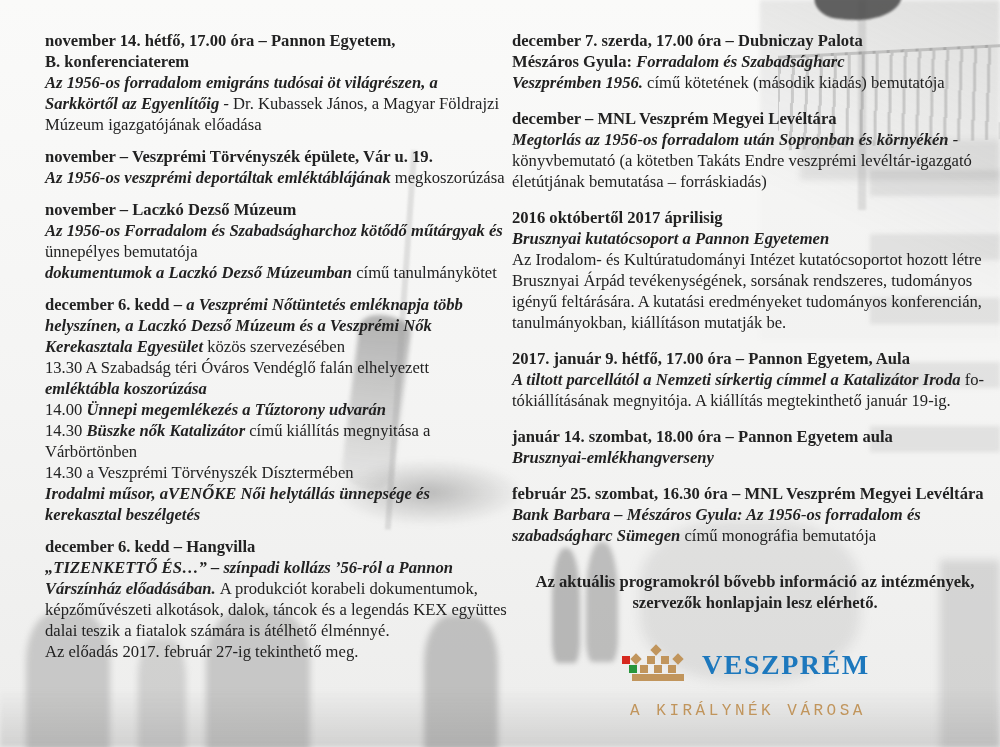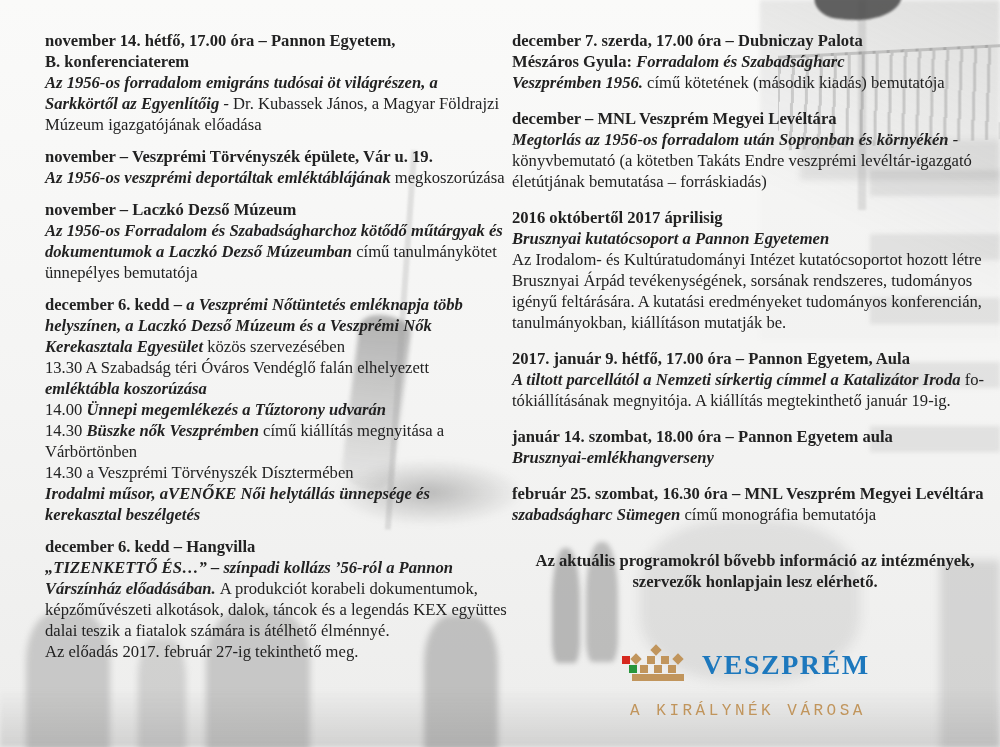--- a/index.html
+++ b/index.html
@@ -82,31 +82,31 @@
         <span class="line"><span class="run-bi">Sarkkörtől az Egyenlítőig - </span><span class="run-r">Dr. Kubassek János, a Magyar Földrajzi</span></span>
         <span class="line"><span class="run-r">Múzeum igazgatójának előadása</span></span>
       </p>
     <p class="section">
         <span class="line"><span class="run-b">november – Veszprémi Törvényszék épülete, Vár u. 19.</span></span>
         <span class="line"><span class="run-bi">Az 1956-os veszprémi deportáltak emléktáblájának </span><span class="run-r">megkoszorúzása</span></span>
       </p>
     <p class="section">
         <span class="line"><span class="run-b">november – Laczkó Dezső Múzeum</span></span>
         <span class="line"><span class="run-bi">Az 1956-os Forradalom és Szabadságharchoz kötődő műtárgyak és</span></span>
+        <span class="line"><span class="run-r">ünnepélyes bemutatója</span></span>
         <span class="line"><span class="run-bi">dokumentumok a Laczkó Dezső Múzeumban </span><span class="run-r">című tanulmánykötet</span></span>
-        <span class="line"><span class="run-r">ünnepélyes bemutatója</span></span>
       </p>
     <p class="section">
         <span class="line"><span class="run-b">december 6. kedd – </span><span class="run-bi">a Veszprémi Nőtüntetés emléknapja több</span></span>
         <span class="line"><span class="run-bi">helyszínen, a Laczkó Dezső Múzeum és a Veszprémi Nők</span></span>
         <span class="line"><span class="run-bi">Kerekasztala Egyesület </span><span class="run-r">közös szervezésében</span></span>
         <span class="line"><span class="run-r">13.30 A Szabadság téri Óváros Vendéglő falán elhelyezett</span></span>
         <span class="line"><span class="run-bi">emléktábla koszorúzása</span></span>
         <span class="line"><span class="run-r">14.00 </span><span class="run-bi">Ünnepi megemlékezés a Tűztorony udvarán</span></span>
-        <span class="line"><span class="run-r">14.30 </span><span class="run-bi">Büszke nők Veszprémben </span><span class="run-r">című kiállítás megnyitása a</span></span>
+        <span class="line"><span class="run-r">14.30 </span><span class="run-bi">Büszke nők Katalizátor </span><span class="run-r">című kiállítás megnyitása a</span></span>
         <span class="line"><span class="run-r">Várbörtönben</span></span>
         <span class="line"><span class="run-r">14.30 a Veszprémi Törvényszék Dísztermében</span></span>
         <span class="line"><span class="run-bi">Irodalmi műsor, aVENŐKE Női helytállás ünnepsége és</span></span>
         <span class="line"><span class="run-bi">kerekasztal beszélgetés</span></span>
       </p>
     <p class="section">
         <span class="line"><span class="run-b">december 6. kedd – Hangvilla</span></span>
         <span class="line"><span class="run-bi">„TIZENKETTŐ ÉS…” – színpadi kollázs ’56-ról a Pannon</span></span>
         <span class="line"><span class="run-bi">Várszínház előadásában. </span><span class="run-r">A produkciót korabeli dokumentumok,</span></span>
         <span class="line"><span class="run-r">képzőművészeti alkotások, dalok, táncok és a legendás KEX együttes</span></span>
@@ -139,20 +139,21 @@
         <span class="line"><span class="run-b">2017. január 9. hétfő, 17.00 óra – Pannon Egyetem, Aula</span></span>
         <span class="line"><span class="run-bi">A tiltott parcellától a Nemzeti sírkertig címmel a Katalizátor Iroda </span><span class="run-r">fo-</span></span>
         <span class="line"><span class="run-r">tókiállításának megnyitója. A kiállítás megtekinthető január 19-ig.</span></span>
       </p>
     <p class="section">
         <span class="line"><span class="run-b">január 14. szombat, 18.00 óra – Pannon Egyetem aula</span></span>
         <span class="line"><span class="run-bi">Brusznyai-emlékhangverseny</span></span>
       </p>
     <p class="section">
         <span class="line"><span class="run-b">február 25. szombat, 16.30 óra – MNL Veszprém Megyei Levéltára</span></span>
+        <span class="line"><span class="run-bi">Bank Barbara – Mészáros Gyula: Az 1956-os forradalom és</span></span>
         <span class="line"><span class="run-bi">szabadságharc Sümegen </span><span class="run-r">című monográfia bemutatója</span></span>
       </p>
     <p class="footer-note">
         <span class="line"><span class="run-b">Az aktuális programokról bővebb információ az intézmények,</span></span>
         <span class="line"><span class="run-b">szervezők honlapjain lesz elérhető.</span></span>
       </p>
   </div>
 
   <div class="logo">
     <div class="logo-row">

